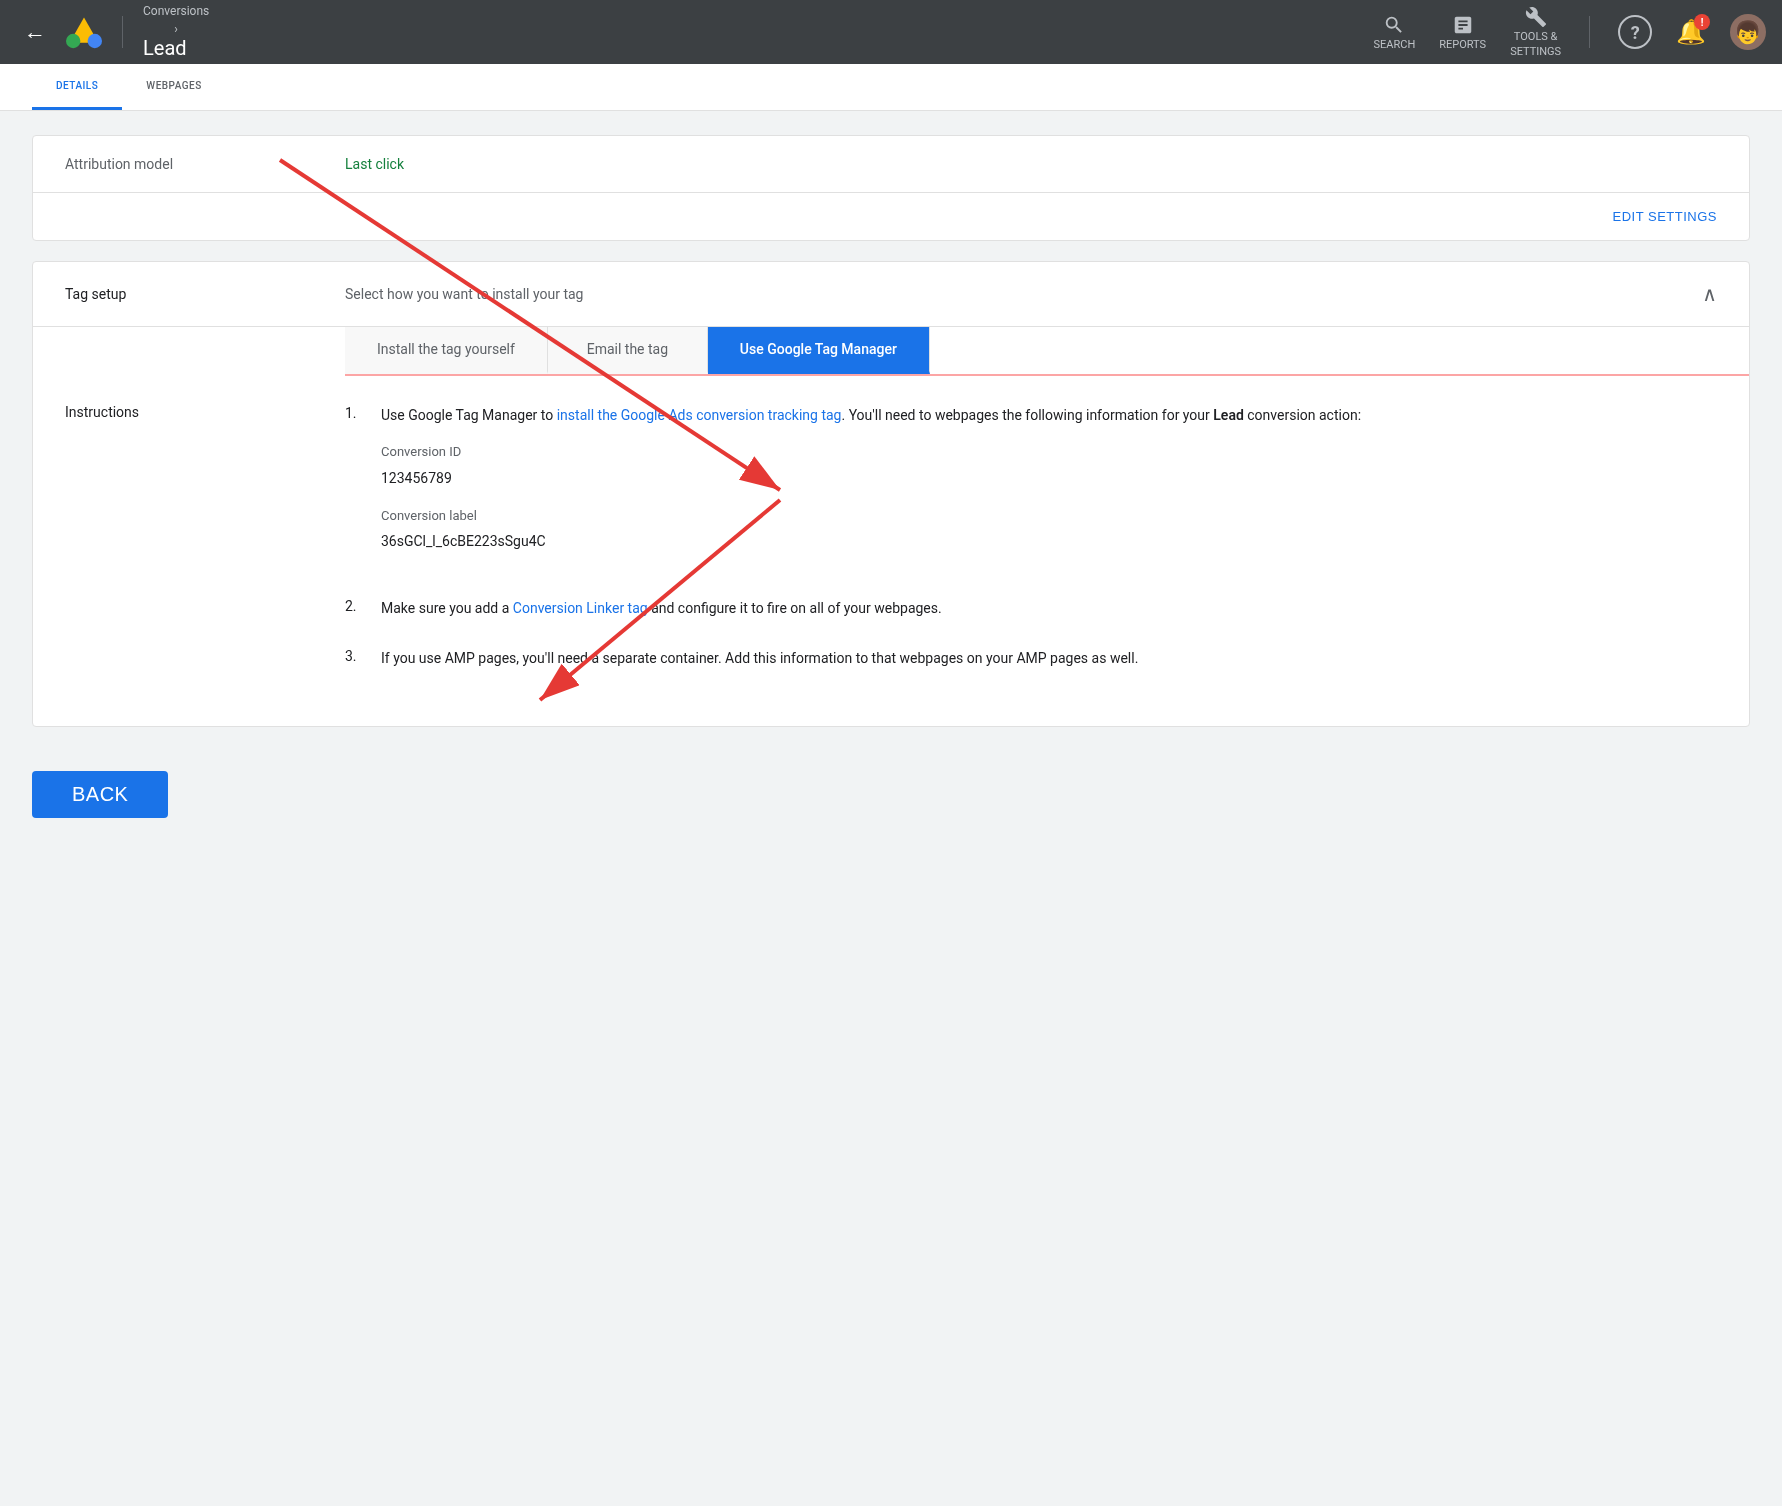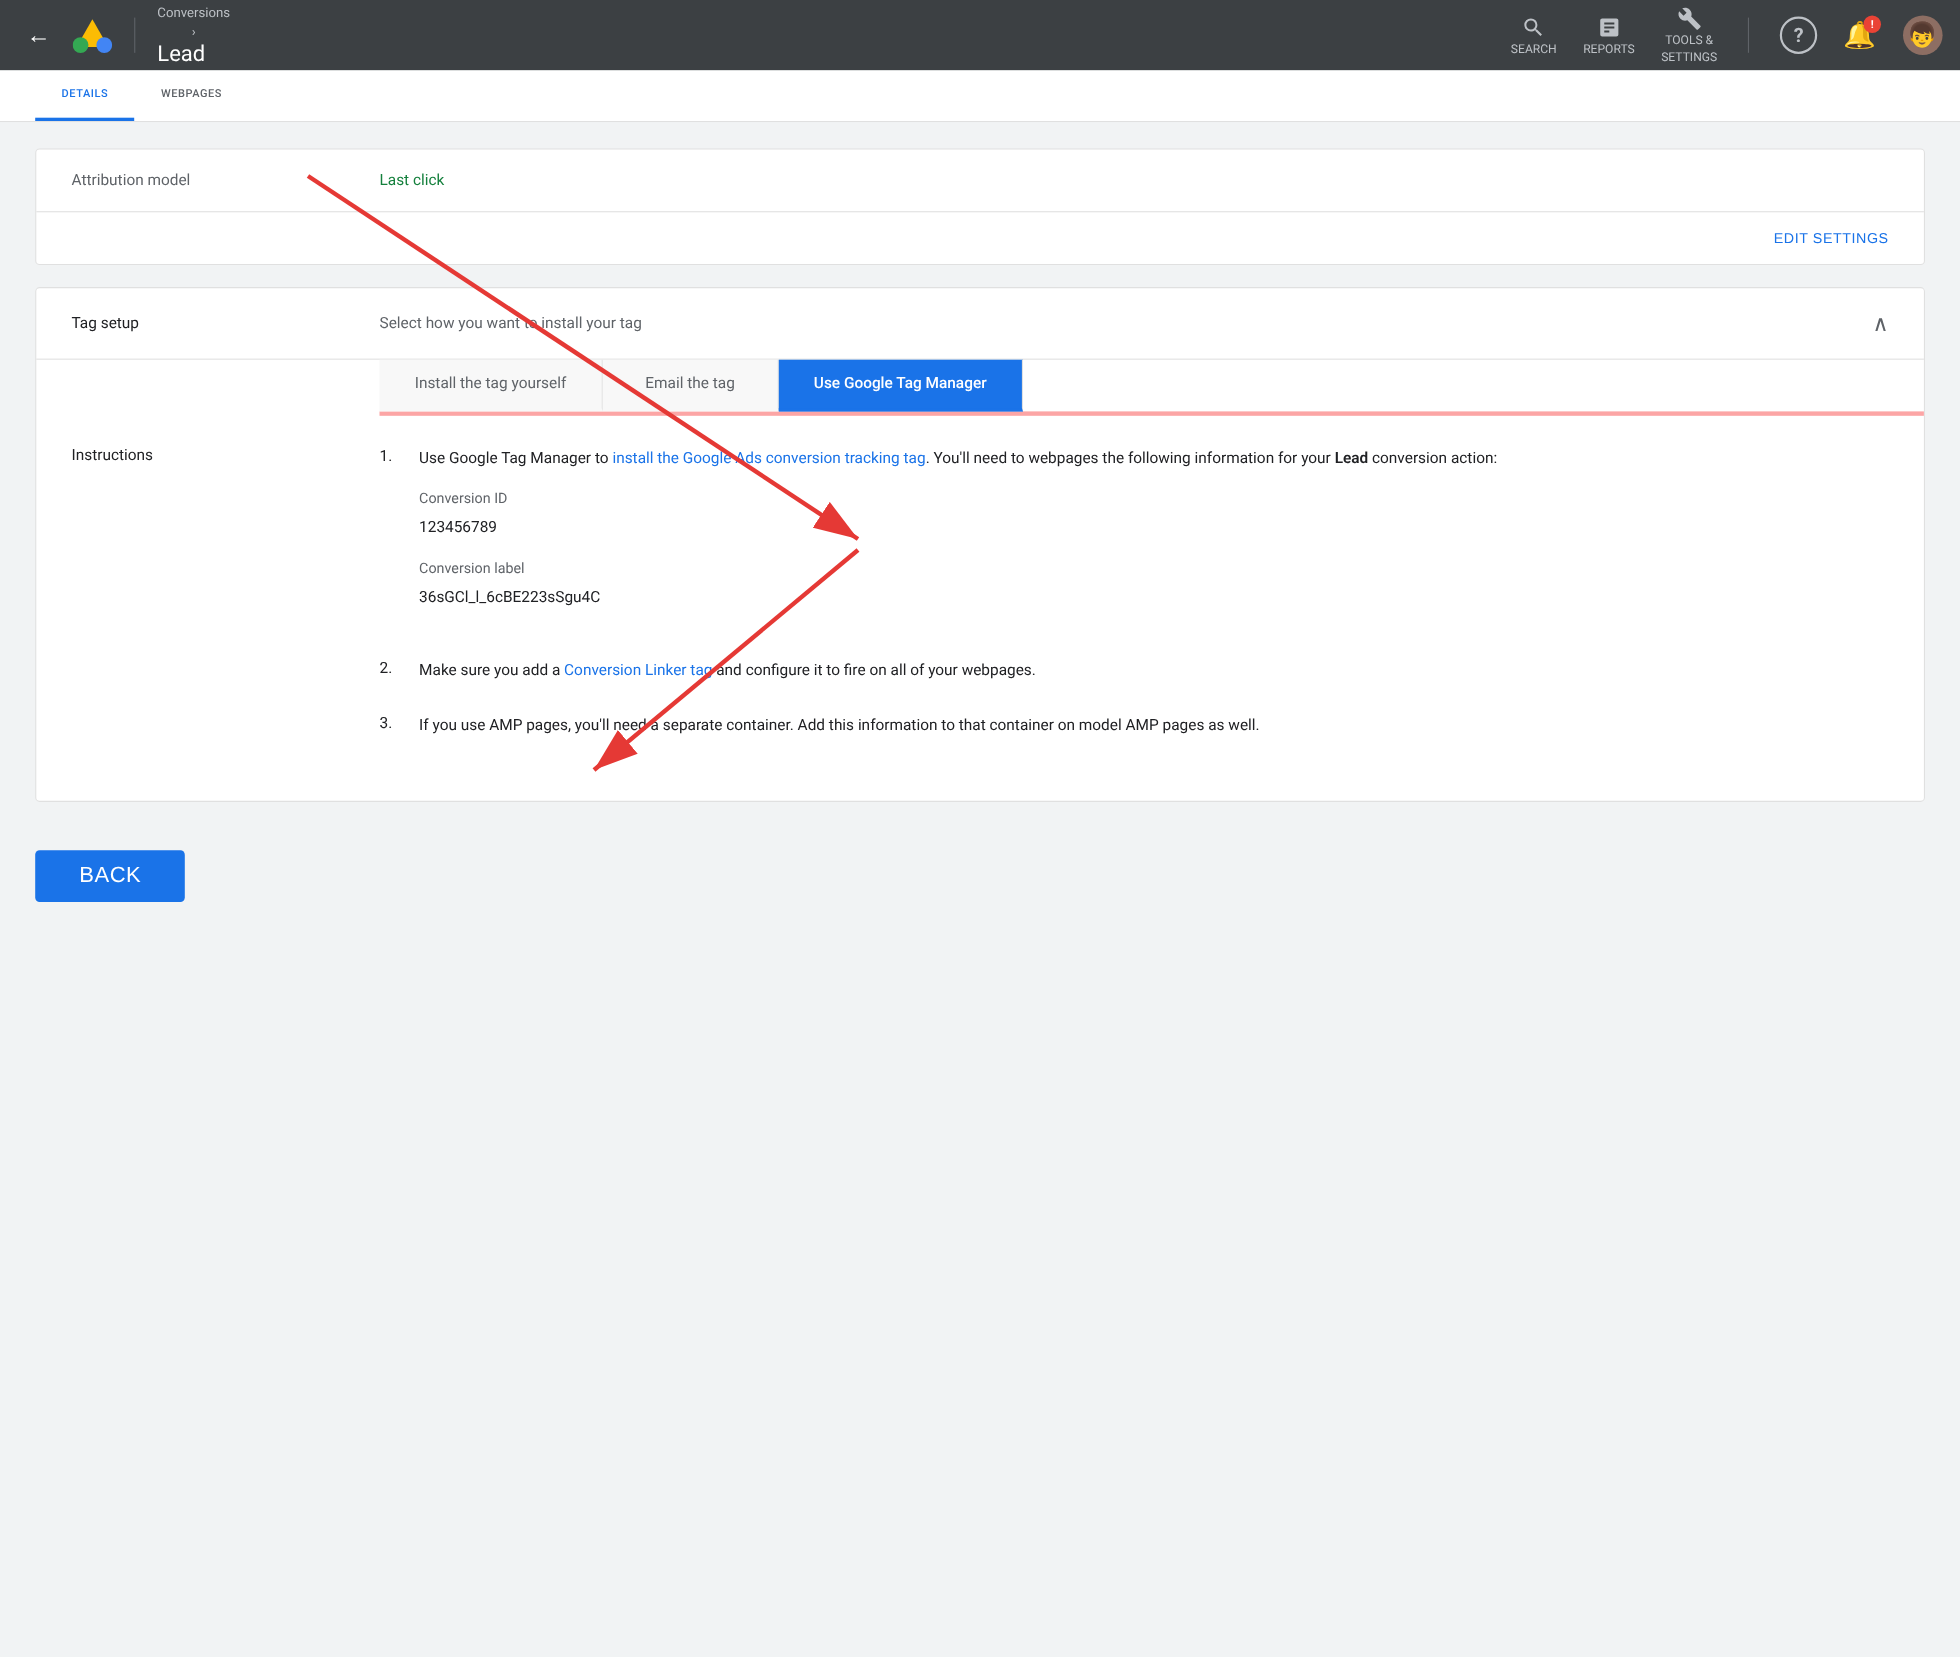--- a/index.html
+++ b/index.html
@@ -207,21 +207,21 @@
     }
     .tag-setup-chevron {
       font-size: 20px;
       color: #5f6368;
       cursor: pointer;
     }
 
     
     .tag-options {
       display: flex;
-      border-bottom: 4px solid #fca5a5;
+      border-bottom: 2px solid #fca5a5;
       margin-left: 312px;
     }
     .tag-option {
       padding: 14px 32px;
       font-size: 14px;
       color: #5f6368;
       cursor: pointer;
       border-bottom: 3px solid transparent;
       background: #f8f8f8;
       border-right: 1px solid #e0e0e0;
@@ -411,21 +411,21 @@
 
           <div class="instruction-item">
             <div class="instruction-num">2.</div>
             <div class="instruction-text">
               <span>Make sure you add a </span><a class="instruction-link"><span>Conversion Linker tag</span></a><span> and configure it to fire on all of your webpages.</span>
             </div>
           </div>
 
           <div class="instruction-item">
             <div class="instruction-num">3.</div>
-            <div class="instruction-text">If you use AMP pages, you'll need a separate container. Add this information to that container on model AMP pages as well.</div>
+            <div class="instruction-text">If you use AMP pages, you'll need a separate container. Add this information to that webpages on your AMP pages as well.</div>
           </div>
 
         </div>
       </div>
     </div>
 
     <div class="back-btn-row">
       <button class="back-btn">BACK</button>
     </div>
   </div>

